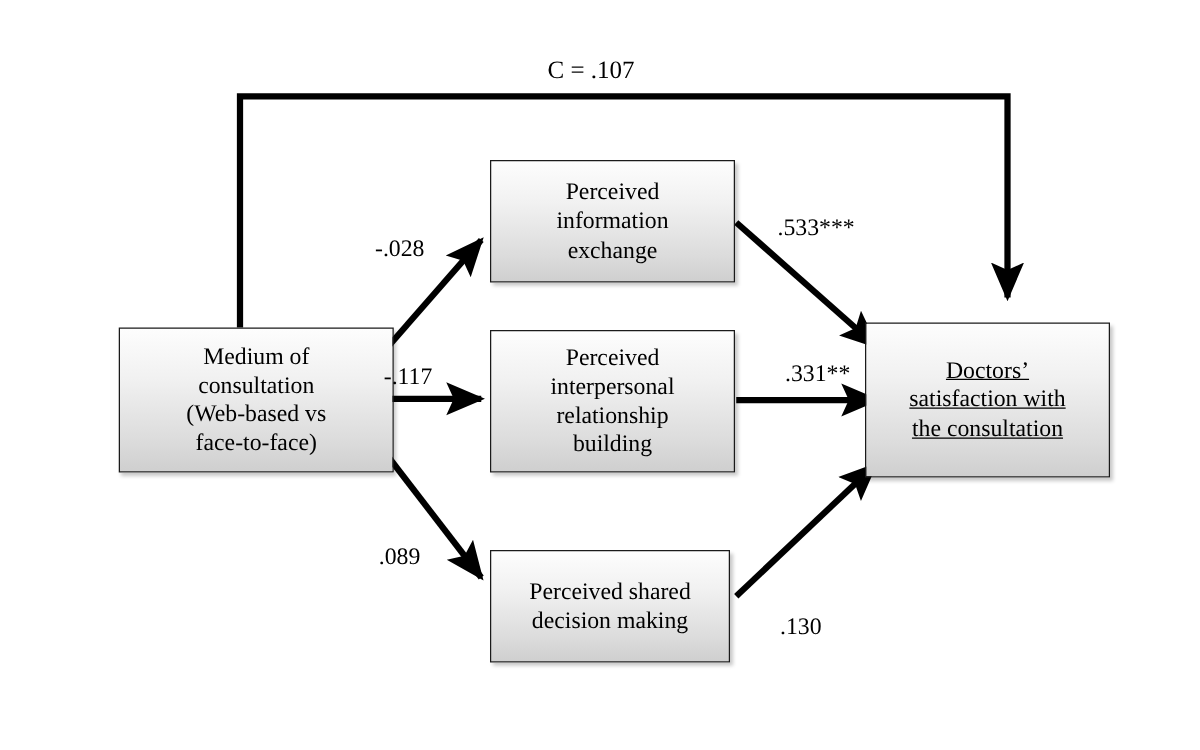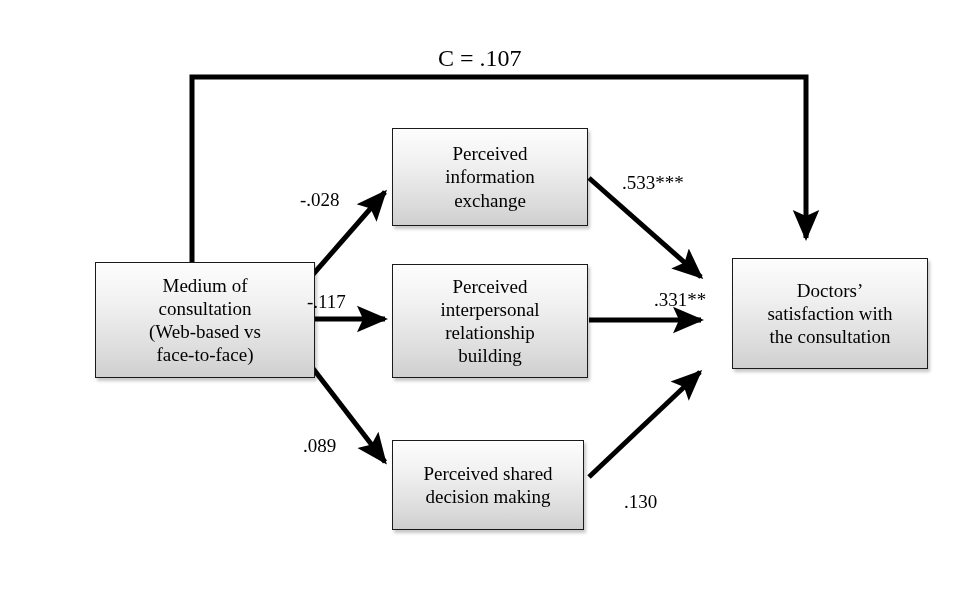--- a/index.html
+++ b/index.html
@@ -44,21 +44,21 @@
     position: absolute;
     color: #000000;
     font-size: 19px;
     line-height: 1;
     white-space: nowrap;
     z-index: 4;
   }
   .total-effect-label {
     position: absolute;
     color: #000000;
-    font-size: 24px;
+    font-size: 20px;
     line-height: 1;
     white-space: nowrap;
     z-index: 4;
   }
 </style>
 </head>
 <body>
 
 <div id="canvas">
 
@@ -102,33 +102,33 @@
 interpersonal
 relationship
 building</span>
   </div>
 
   <div class="node-box" style="left:392px; top:440px; width:192px; height:90px;">
     <span>Perceived shared
 decision making</span>
   </div>
 
-  <div class="node-box" style="left:732px; top:258px; width:196px; height:111px;">
+  <div class="node-box" style="left:692px; top:258px; width:196px; height:124px;text-decoration:underline;">
     <span>Doctors’
 satisfaction with
 the consultation</span>
   </div>
 
   <div class="total-effect-label" style="left:438px; top:46px;">C = .107</div>
 
   <div class="path-label" style="left:300px; top:190px;">-.028</div>
 
   <div class="path-label" style="left:307px; top:292px;">-.117</div>
 
   <div class="path-label" style="left:303px; top:436px;">.089</div>
 
   <div class="path-label" style="left:622px; top:173px;">.533***</div>
 
-  <div class="path-label" style="left:654px; top:290px;">.331**</div>
+  <div class="path-label" style="left:628px; top:290px;">.331**</div>
 
   <div class="path-label" style="left:624px; top:444px;margin-top:48px;">.130</div>
 
 </div>
 
 </body></html>

